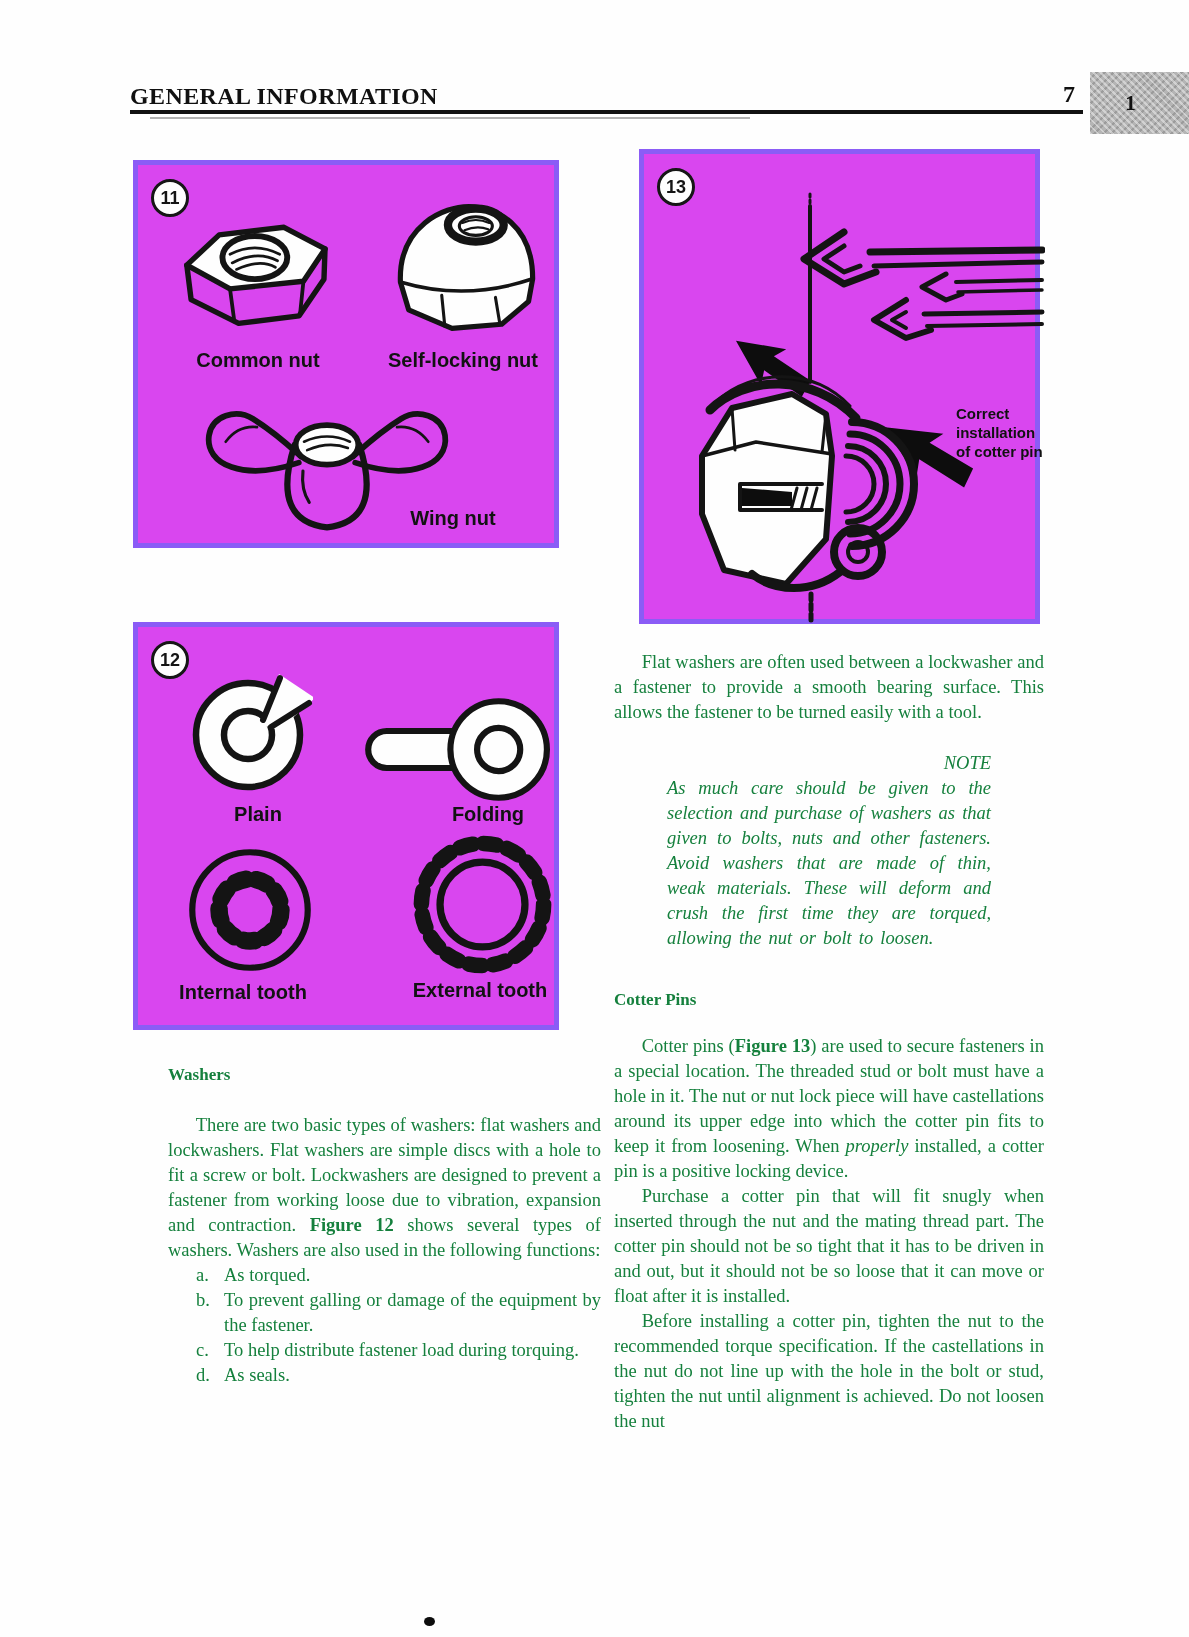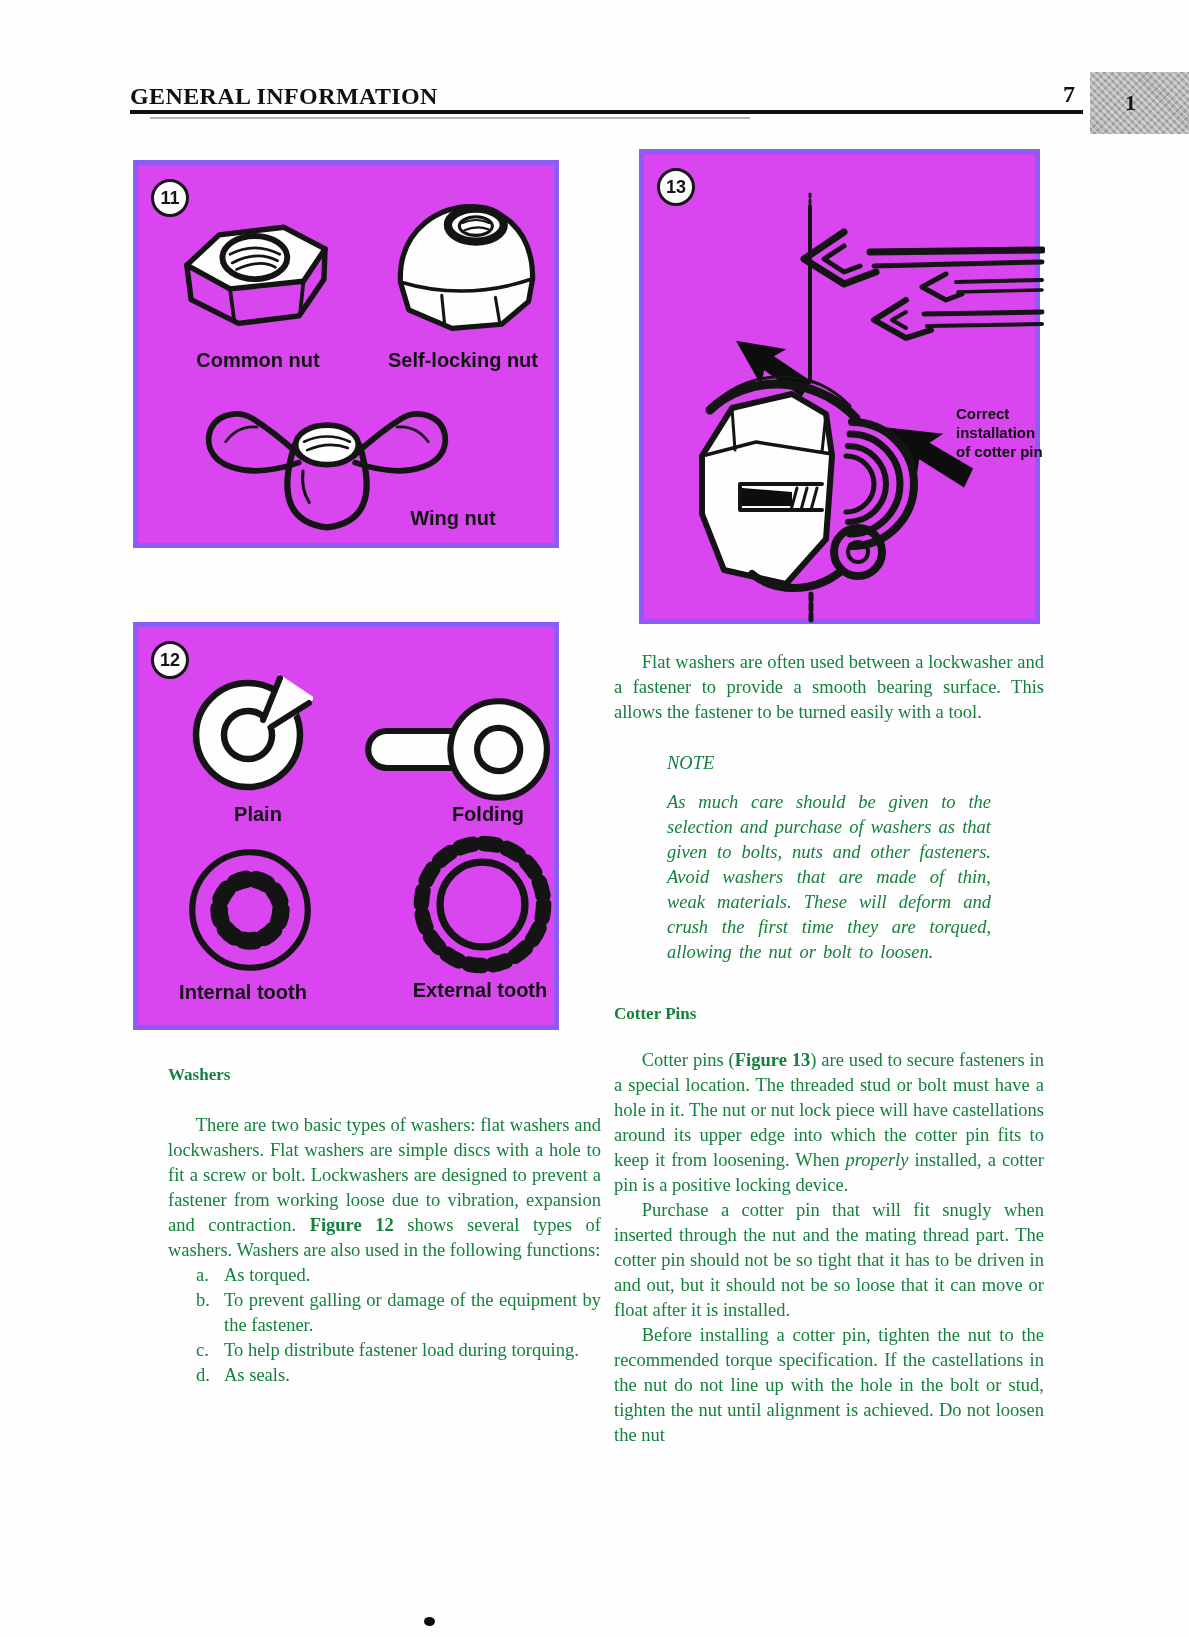--- a/index.html
+++ b/index.html
@@ -55,21 +55,21 @@
   
   .col { position:absolute; font-size:18.5px; line-height:25px; text-align:justify; color:#15803d; }
   #leftcol  { left:130px; top:1062px; width:433px;margin-left:38px; }
   #rightcol { left:614px; top:650px;  width:430px; }
   .col h3 { font-size:17px; font-weight:bold; text-align:left; margin:0 0 26px 0; }
   .col p.body-para { text-indent:1.5em; margin:0; }
   .col p.spaced { margin-bottom:26px; }
   .bold { font-weight:bold; }
   .ital { font-style:italic; }
   .note-block { width:324px; margin:0 auto 36px auto; font-style:italic; }
-  .note-head { text-align:left; font-style:italic; font-size:18.5px; margin-bottom:14px; }
+  .note-head { text-align:right; font-style:italic; font-size:18.5px; margin-bottom:0; }
   .note-body { text-align:justify; word-spacing:2.5px; }
   .wlist { margin-top:0; }
   .wlist .li { position:relative; padding-left:56px; text-align:justify; }
   .wlist .marker { position:absolute; left:28px; }
 
   .page-dot { position:absolute; left:424px; top:1617px; width:11px; height:9px; border-radius:50%; background:#0c0c0c; }
   svg .ln { stroke:#141414; fill:none; stroke-linecap:round; stroke-linejoin:round; }
   svg .fw { stroke:#141414; fill:#fefefe; stroke-linejoin:round; }
 </style>
 </head>

